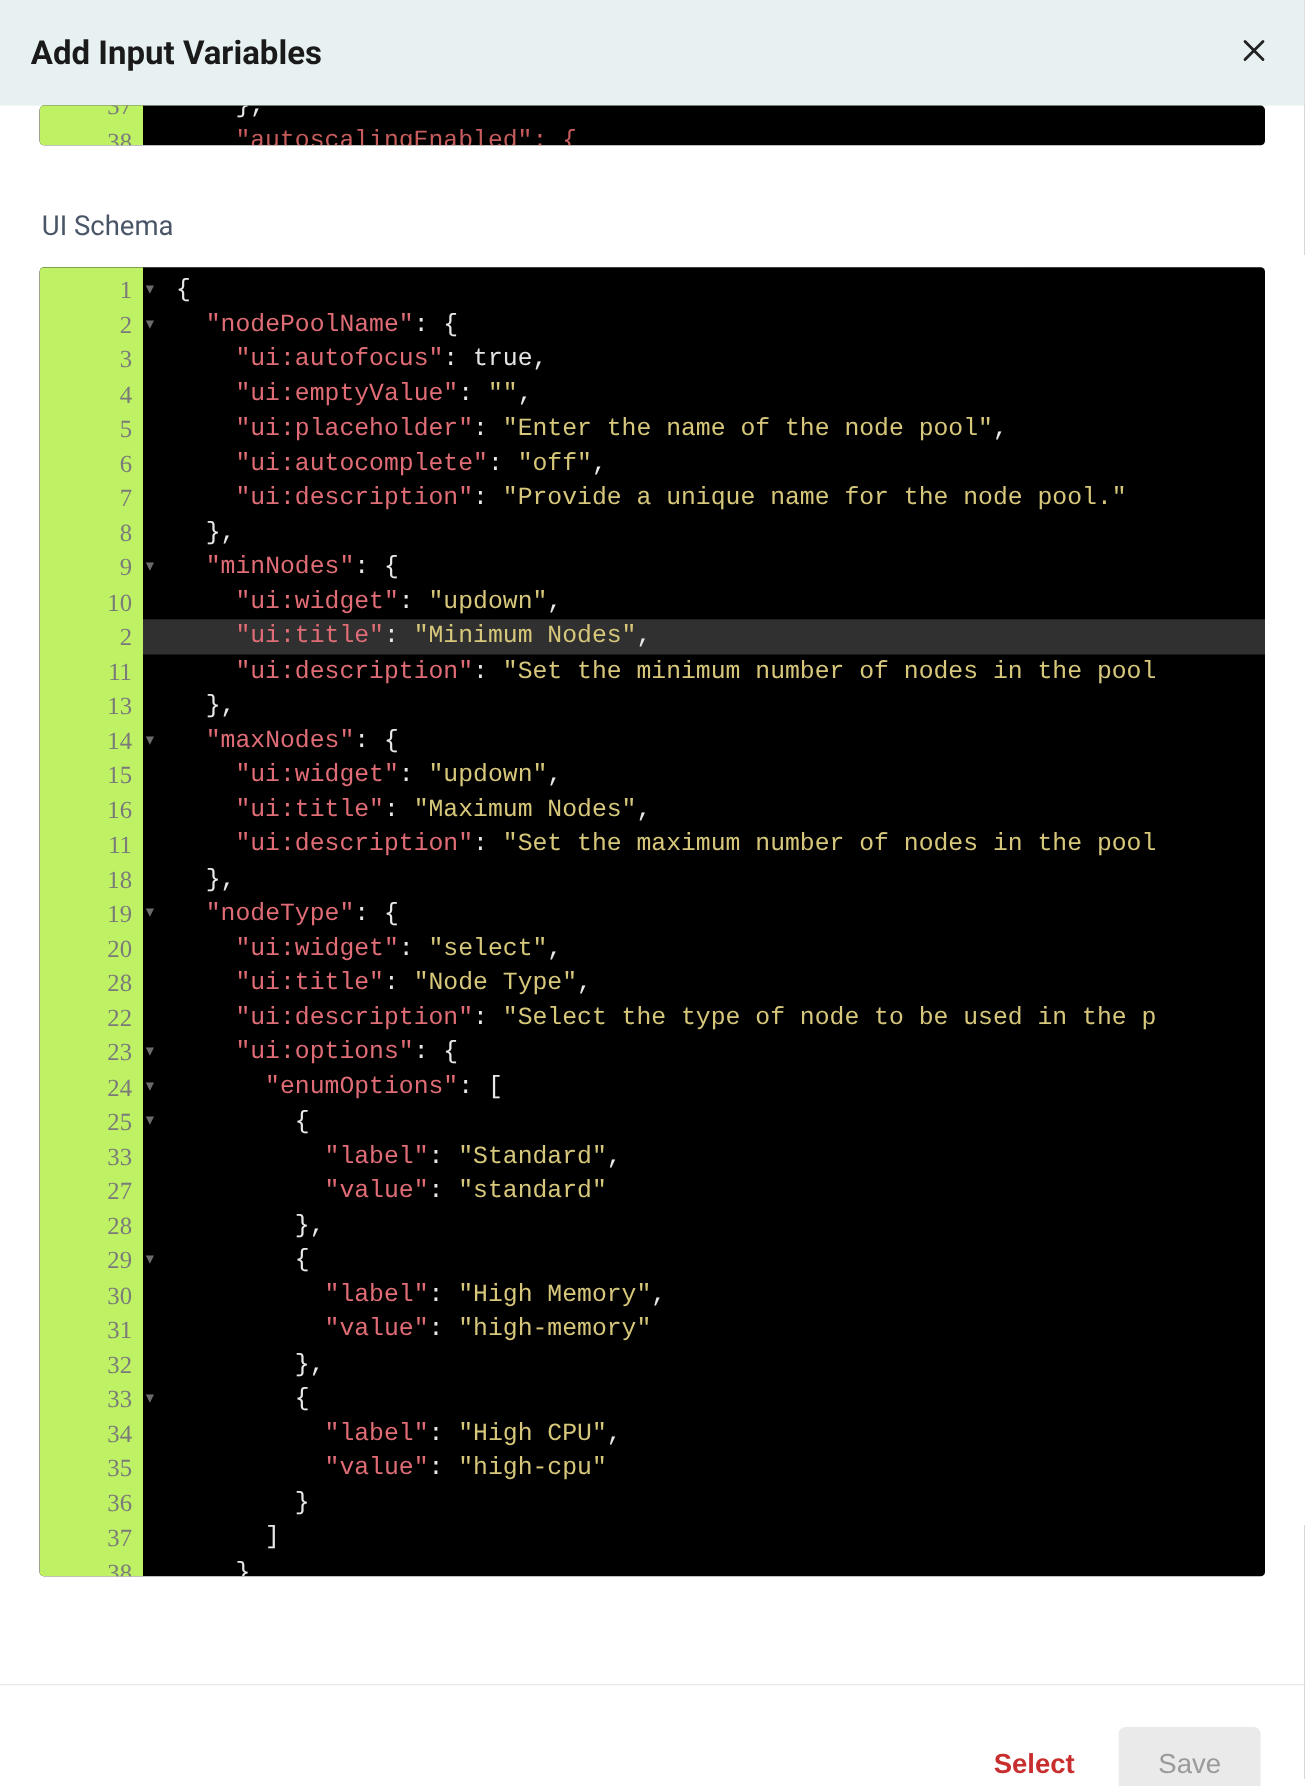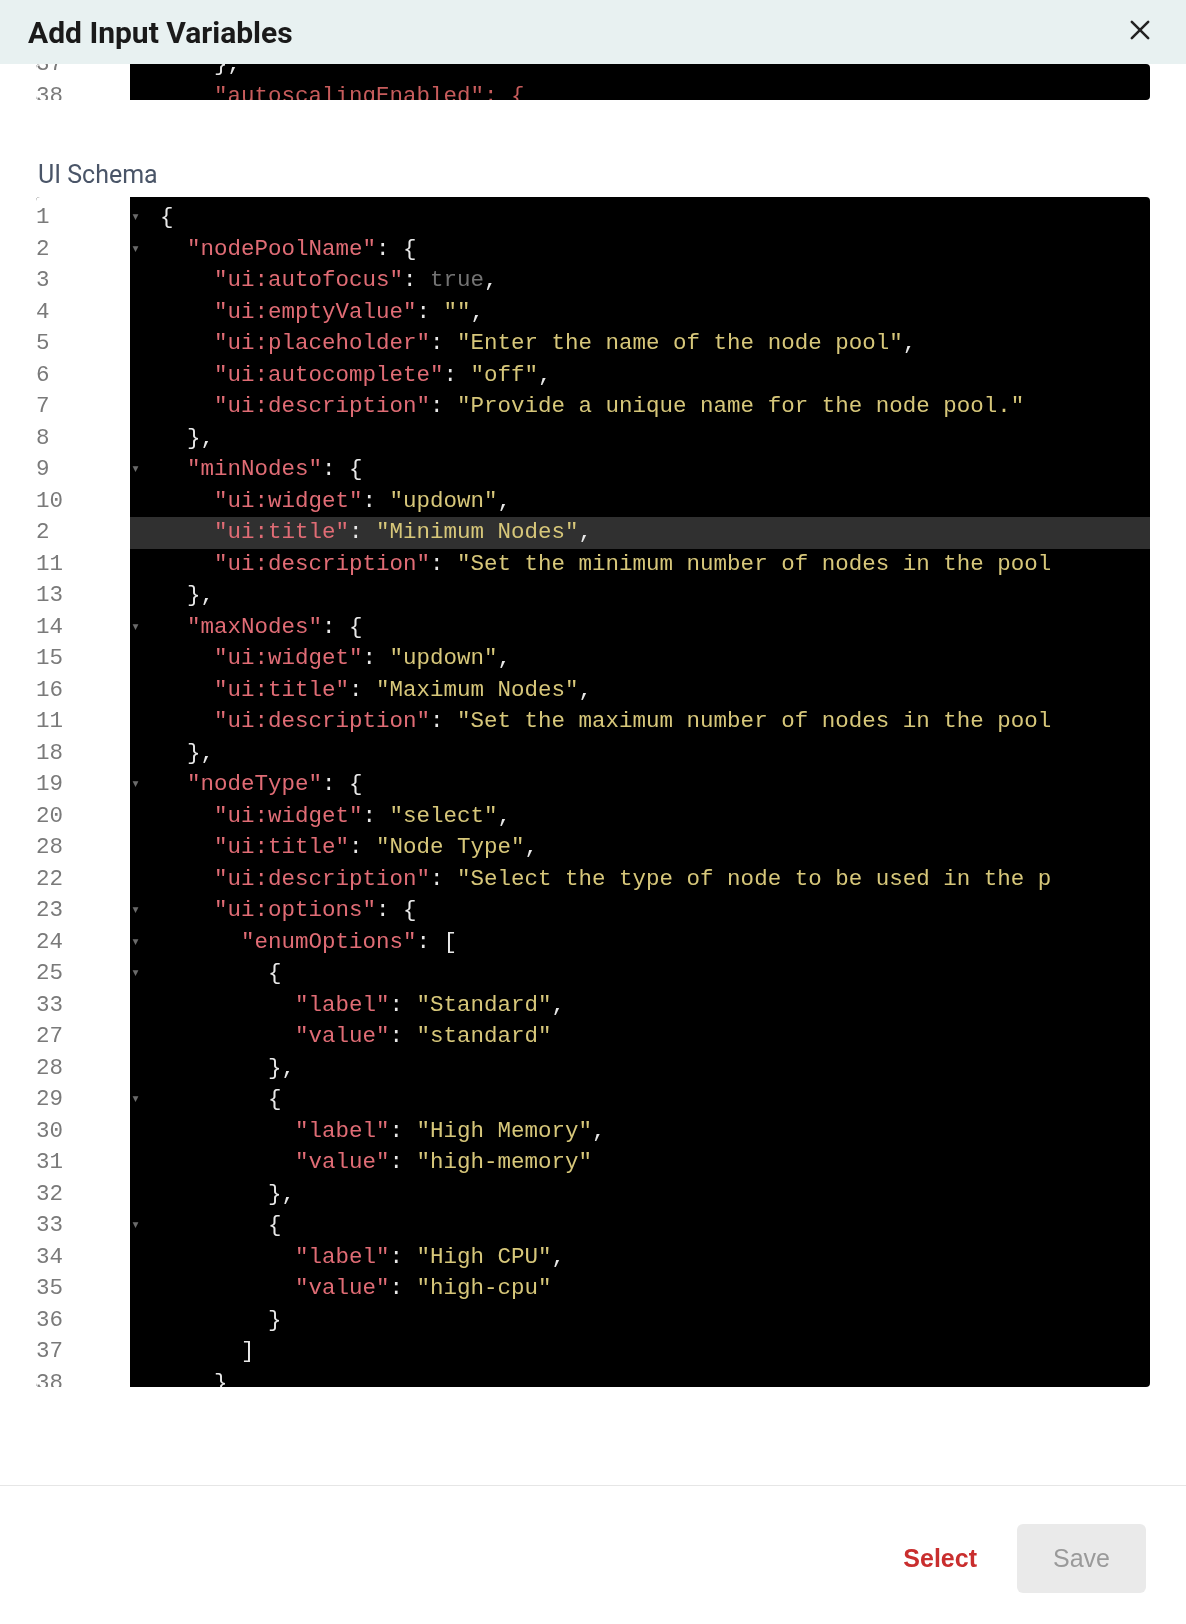--- a/index.html
+++ b/index.html
@@ -4,21 +4,21 @@
 <style>
   * { box-sizing: border-box; margin: 0; padding: 0; }
   html, body { width: 1186px; font-family: -apple-system, BlinkMacSystemFont, "Segoe UI", Roboto, sans-serif; background: #fff; }
   .dialog { width: 1186px; }
   .dialog-header {
     background: #e8f1f1;
     display: flex;
     align-items: center;
     justify-content: space-between;
     padding: 18px 28px 18px 28px;
-    height: 64px;
+    height: 96px;
   }
   .dialog-title {
     font-size: 30px;
     font-weight: 700;
     color: #1a1a1a;
   }
   .close-btn {
     background: none; border: none; cursor: pointer;
     font-size: 32px; line-height: 1; color: #222; padding: 4px;
   }
@@ -26,38 +26,40 @@
   .editor-frame {
     background: #000;
     border-radius: 4px;
     overflow: hidden;
   }
   .editor-frame.top { height: 36px; margin-bottom: 60px; }
   .editor-frame.main { height: 1190px; }
   .section-label {
     font-size: 25px;
     color: #4a5568;
-    margin: 0 0 8px 2px;
+    margin: 0 0 22px 2px;
   }
   .editor {
     display: flex;
     font-family: "SFMono-Regular", Consolas, "Liberation Mono", Menlo, monospace;
     font-size: 22.5px;
     line-height: 31.5px;
     height: 100%;
     position: relative;
   }
   .gutter {
-    background: #ffffff;
+    background: #bef264;
     color: #7a7a7a;
+    text-align: right;
     padding: 5px 4px 0 0;
     width: 94px;
     flex: 0 0 94px;
     user-select: none;
     font-variant-numeric: tabular-nums;
+    font-family: Liberation Serif, serif;
   }
   .gutter .ln { display:block; padding-right: 6px; position:relative; height:31.5px; }
   .gutter .fold::after {
     content: "▾";
     position: absolute;
     right: -14px;
     top: 0;
     color: #6b6b6b;
     font-size: 15px;
   }
@@ -66,21 +68,21 @@
     flex: 1;
     white-space: pre;
     overflow: hidden;
     color: #e8e8e8;
     position: relative;
   }
   .code .line { display:block; height:31.5px; }
   .code .hl { background: #303030; display:block; margin-left:-30px; padding-left:30px; width: calc(100% + 30px); }
   .t-key { color: #e06c75; }      
   .t-str { color: #d7c77a; }      
-  .t-bool { color: #737373; }     
+  .t-bool { color: #e5e5e5; }     
   .t-punc { color: #e8e8e8; }
   .t-cut { color: #c75c5c; }      
 
   
   .footer {
     border-top: 1px solid #e6e6e6;
     display: flex;
     justify-content: flex-end;
     align-items: center;
     gap: 28px;

